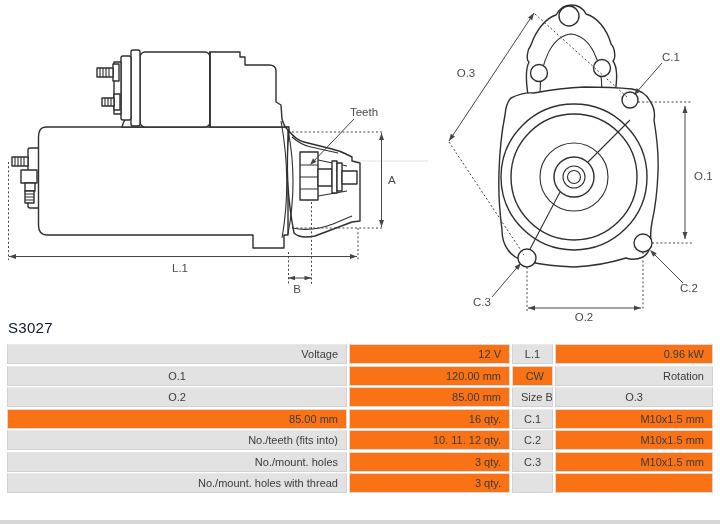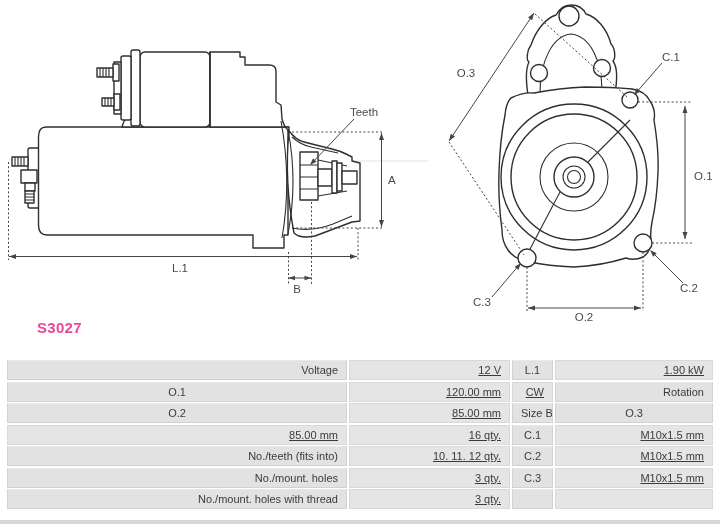--- a/index.html
+++ b/index.html
@@ -1,26 +1,26 @@
 <!DOCTYPE html>
 <html><head>
 <meta charset="utf-8">
 <style>
   html,body{margin:0;padding:0;background:#fff;}
   #stage{position:relative;width:720px;height:524px;background:#fff;overflow:hidden;
          font-family:"Liberation Sans", sans-serif;}
   #diagram-svg{position:absolute;left:0;top:0;}
-  .part-number{position:absolute;left:8px;top:319px;font-size:15px;font-weight:700;
-               color:#ec4899;letter-spacing:.3px;margin-left:29px;}
-  .spec-table{position:absolute;left:7px;top:360px;display:grid;
+  .part-number{position:absolute;left:8px;top:319px;font-size:15px;font-weight:400;
+               color:#0f172a;letter-spacing:.3px;}
+  .spec-table{position:absolute;left:7px;top:344px;display:grid;
               grid-template-columns:340px 161px 41px 158px;column-gap:2px;row-gap:1.5px;}
   .cell{box-sizing:border-box;height:20px;line-height:18px;font-size:11px;color:#3b3b3b;
         padding:0 8px;overflow:hidden;white-space:nowrap;}
   .cell.gray{background:#e2e2e2;border:1px solid #d2d2d2;border-top-color:#e9e9e9;}
-  .cell.white{background:#e5e5e5;border:1px solid #d9d9d9;text-decoration:underline;}
+  .cell.white{background:#f97316;border:1px solid #d9d9d9;}
   .cell.right{text-align:right;}
   .cell.center{text-align:center;padding:0 2px;}
   .bottom-strip{position:absolute;left:0;top:520px;width:720px;height:4px;background:#d7d7d7;}
   svg text{font-family:"Liberation Sans", sans-serif;font-size:11.5px;fill:#4a4a4a;}
   .outline{fill:none;stroke:#2f2f2f;stroke-width:1.4;stroke-linejoin:round;stroke-linecap:round;}
   .outlineF{fill:#ffffff;stroke:#2f2f2f;stroke-width:1.4;stroke-linejoin:round;}
   .thin{fill:none;stroke:#2f2f2f;stroke-width:1.1;}
   .dim{fill:none;stroke:#454545;stroke-width:1;}
   .dot{fill:none;stroke:#454545;stroke-width:1;stroke-dasharray:2 2.2;}
   .ah{fill:#454545;stroke:none;}
@@ -185,21 +185,21 @@
     </g>
   </svg>
 
   <div class="part-number">S3027</div>
 
   <div class="spec-table">
     <div class="cell gray right">Voltage</div>
     <div class="cell white right">12 V</div>
     <div class="cell gray center">L.1</div>
 
-    <div class="cell white right">1.90 kW</div>
+    <div class="cell white right">0.96 kW</div>
     <div class="cell gray center">O.1</div>
     <div class="cell white right">120.00 mm</div>
 
     <div class="cell white right">CW</div>
     <div class="cell gray right">Rotation</div>
     <div class="cell gray center">O.2</div>
     <div class="cell white right">85.00 mm</div>
 
     <div class="cell gray right">Size B</div>
     <div class="cell gray center">O.3</div>

